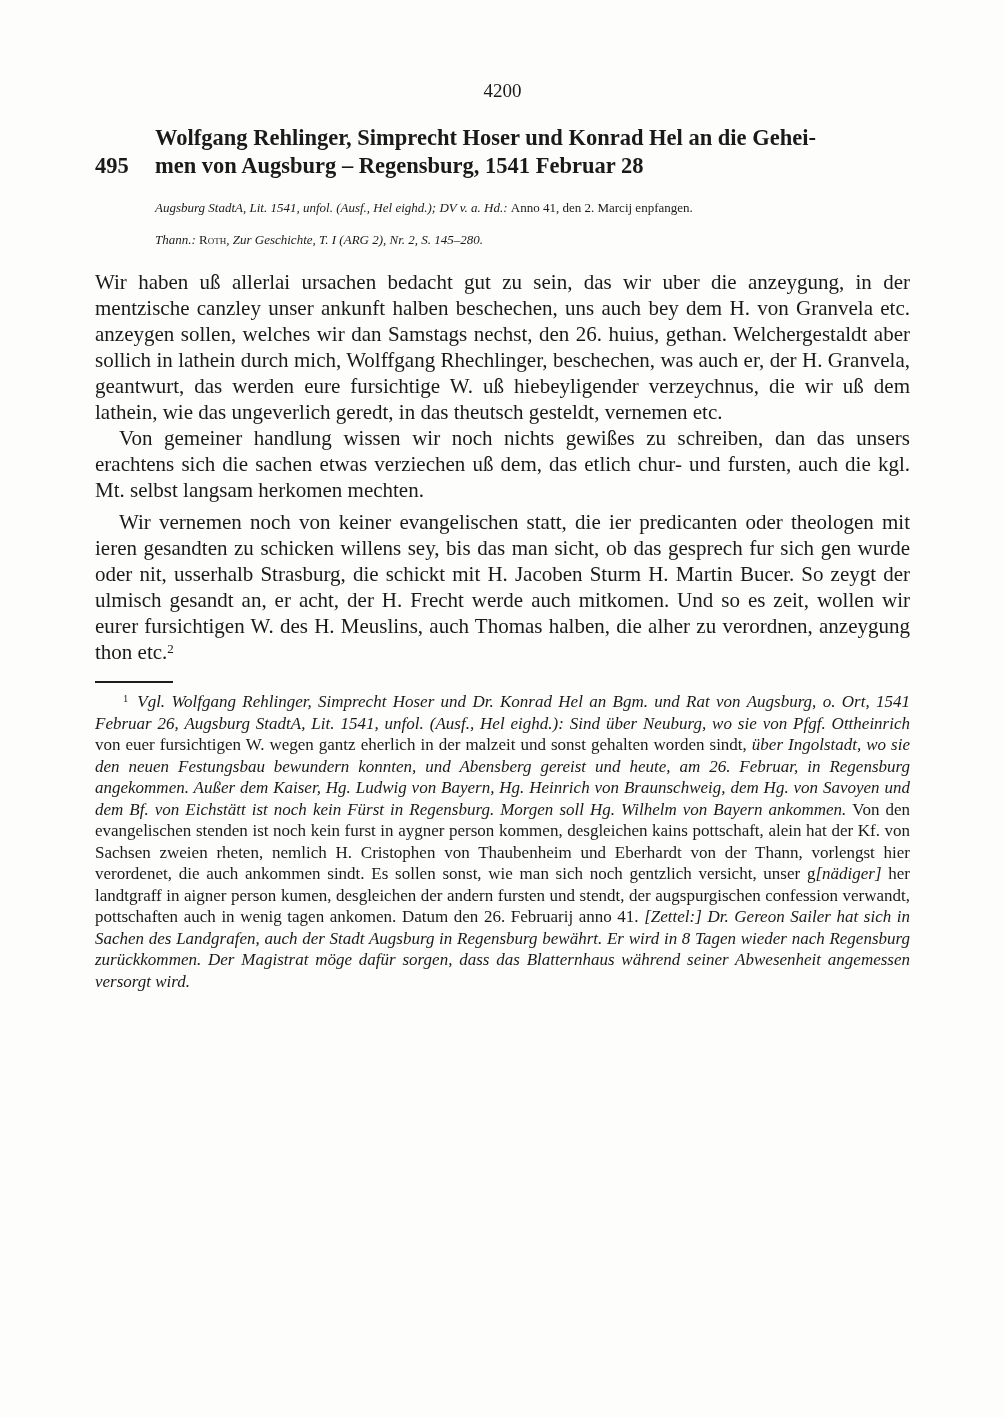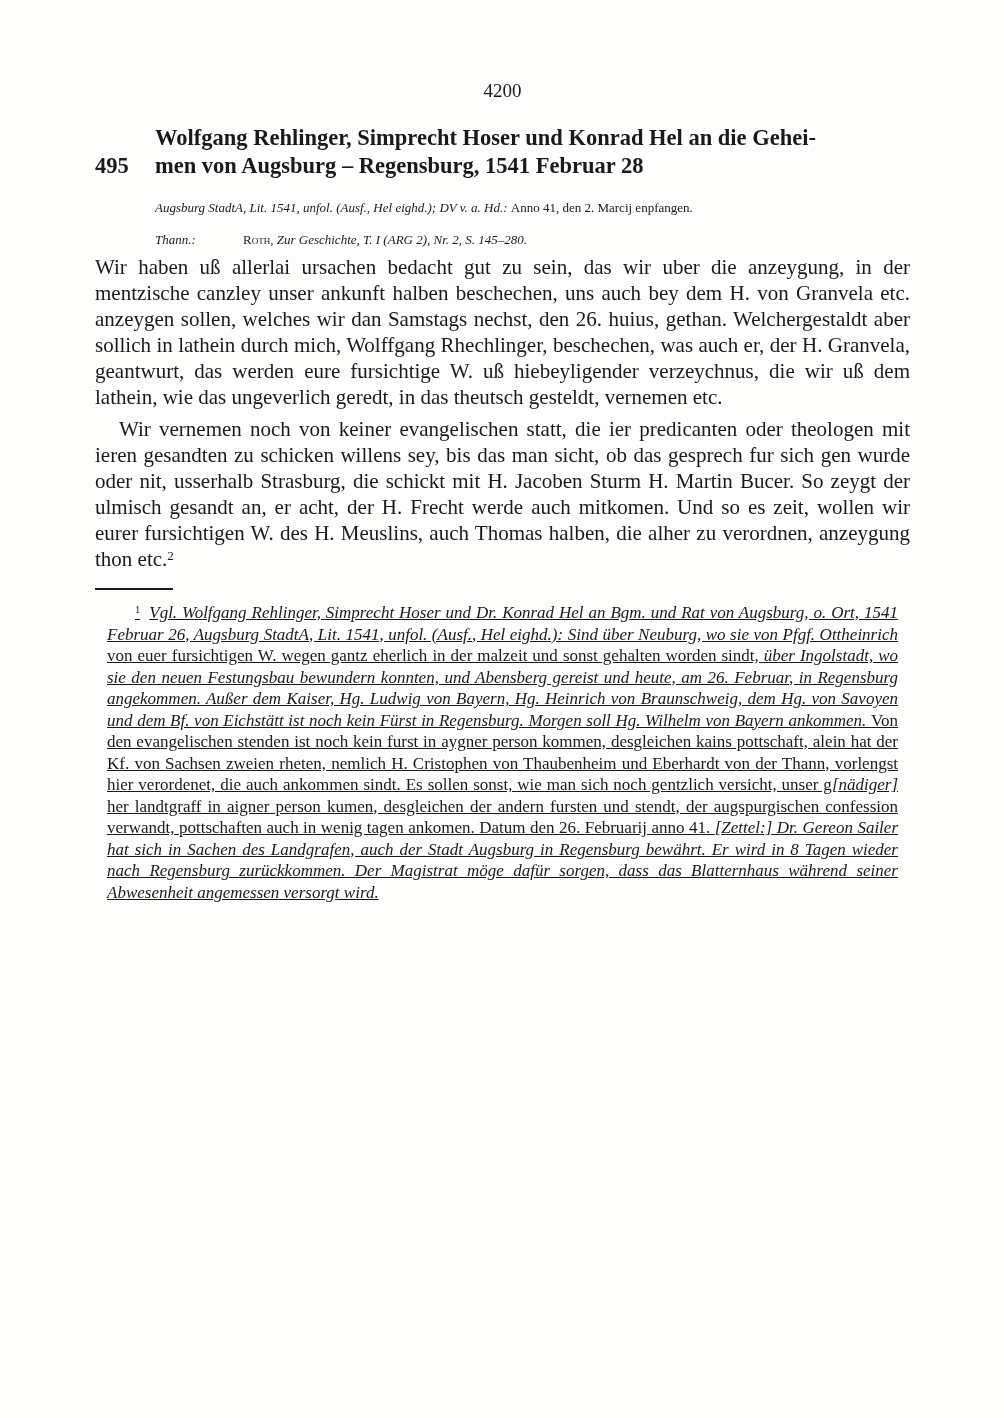--- a/index.html
+++ b/index.html
@@ -43,24 +43,24 @@
   .source-block {
     margin-left: 60px;
     margin-top: 15px;
     font-size: 13px;
     line-height: 25px;
   }
   .source-line1 { margin: 0; text-align: justify; }
   .source-line2 { margin: 7px 0 0 0; }
   .i  { font-style: italic; }
   .r  { font-style: normal; }
-  .sc { font-variant: small-caps; margin-left: 44px; }
+  .sc { font-variant: small-caps; }
   
   .body-text {
-    margin-top: 2px;
+    margin-top: 17px;
     font-size: 21px;
     line-height: 26px;
     text-align: justify;
   }
   .body-para { margin: 0; }
   .body-para.indent { text-indent: 24px; }
   .body-para.gap { margin-top: 6px; }
   sup {
     font-size: 62%;
     line-height: 0;
@@ -74,21 +74,21 @@
     width: 78px;
     height: 0;
     border-top: 2px solid #1c1c1c;
   }
   .footnotes {
     margin-top: 8px;
     font-size: 17px;
     line-height: 21.5px;
     text-align: justify;
   }
-  .footnote { margin: 12px; text-indent: 28px; text-decoration: underline; }
+  .footnote { margin: 0; text-indent: 28px; }
   .fn-num { margin-right: 9px; font-style: normal; }
 </style>
 </head>
 <body>
 
 <div class="page">
 
   <div class="running-head">
     <span>4200</span>
   </div>
@@ -101,20 +101,21 @@
     </div>
   </div>
 
   <div class="source-block">
     <p class="source-line1"><span class="i">Augsburg StadtA, Lit. 1541, unfol. (Ausf., Hel eighd.); DV v. a. Hd.: </span><span class="r">Anno 41, den 2. Marcij enpfangen.</span></p>
     <p class="source-line2"><span class="i">Thann.: </span><span class="sc">Roth</span><span class="i">, Zur Geschichte, T. I (ARG 2), Nr. 2, S. 145–280.</span></p>
   </div>
 
   <div class="body-text" id="body-text">
       <p class="body-para"><span class="r">Wir haben uß allerlai ursachen bedacht gut zu sein, das wir uber die anzeygung, in der mentzische canzley unser ankunft halben beschechen, uns auch bey dem H. von Granvela etc. anzeygen sollen, welches wir dan Samstags nechst, den 26. huius, gethan. Welchergestaldt aber sollich in lathein durch mich, Wolffgang Rhechlinger, beschechen, was auch er, der H. Granvela, geantwurt, das werden eure fursichtige W. uß hiebeyligender verzeychnus, die wir uß dem lathein, wie das ungeverlich geredt, in das theutsch gesteldt, vernemen etc.</span></p>
+      <p class="body-para indent"><span class="r">Von gemeiner handlung wissen wir noch nichts gewißes zu schreiben, dan das unsers erachtens sich die sachen etwas verziechen uß dem, das etlich chur- und fursten, auch die kgl. Mt. selbst langsam herkomen mechten.</span></p>
       <p class="body-para indent gap"><span class="r">Wir vernemen noch von keiner evangelischen statt, die ier predicanten oder theologen mit ieren gesandten zu schicken willens sey, bis das man sicht, ob das gesprech fur sich gen wurde oder nit, usserhalb Strasburg, die schickt mit H. Jacoben Sturm H. Martin Bucer. So zeygt der ulmisch gesandt an, er acht, der H. Frecht werde auch mitkomen. Und so es zeit, wollen wir eurer fursichtigen W. des H. Meuslins, auch Thomas halben, die alher zu verordnen, anzeygung thon etc.</span><sup>2</sup></p>
     </div>
 
   <div class="footnote-rule"></div>
 
   <div class="footnotes" id="footnotes">
       <p class="footnote"><sup class="fn-num">1</sup><span class="i">Vgl. Wolfgang Rehlinger, Simprecht Hoser und Dr. Konrad Hel an Bgm. und Rat von Augsburg, o. Ort, 1541 Februar 26, Augsburg StadtA, Lit. 1541, unfol. (Ausf., Hel eighd.): Sind über Neuburg, wo sie von Pfgf. Ottheinrich </span><span class="r">von euer fursichtigen W. wegen gantz eherlich in der malzeit und sonst gehalten worden sindt, </span><span class="i">über Ingolstadt, wo sie den neuen Festungsbau bewundern konnten, und Abensberg gereist und heute, am 26. Februar, in Regensburg angekommen. Außer dem Kaiser, Hg. Ludwig von Bayern, Hg. Heinrich von Braunschweig, dem Hg. von Savoyen und dem Bf. von Eichstätt ist noch kein Fürst in Regensburg. Morgen soll Hg. Wilhelm von Bayern ankommen. </span><span class="r">Von den evangelischen stenden ist noch kein furst in aygner person kommen, desgleichen kains pottschaft, alein hat der Kf. von Sachsen zweien rheten, nemlich H. Cristophen von Thaubenheim und Eberhardt von der Thann, vorlengst hier verordenet, die auch ankommen sindt. Es sollen sonst, wie man sich noch gentzlich versicht, unser g</span><span class="i">[nädiger]</span><span class="r"> her landtgraff in aigner person kumen, desgleichen der andern fursten und stendt, der augspurgischen confession verwandt, pottschaften auch in wenig tagen ankomen. Datum den 26. Februarij anno 41. </span><span class="i">[Zettel:] Dr. Gereon Sailer hat sich in Sachen des Landgrafen, auch der Stadt Augsburg in Regensburg bewährt. Er wird in 8 Tagen wieder nach Regensburg zurückkommen. Der Magistrat möge dafür sorgen, dass das Blatternhaus während seiner Abwesenheit angemessen versorgt wird.</span></p>
     </div>
 
 </div>

